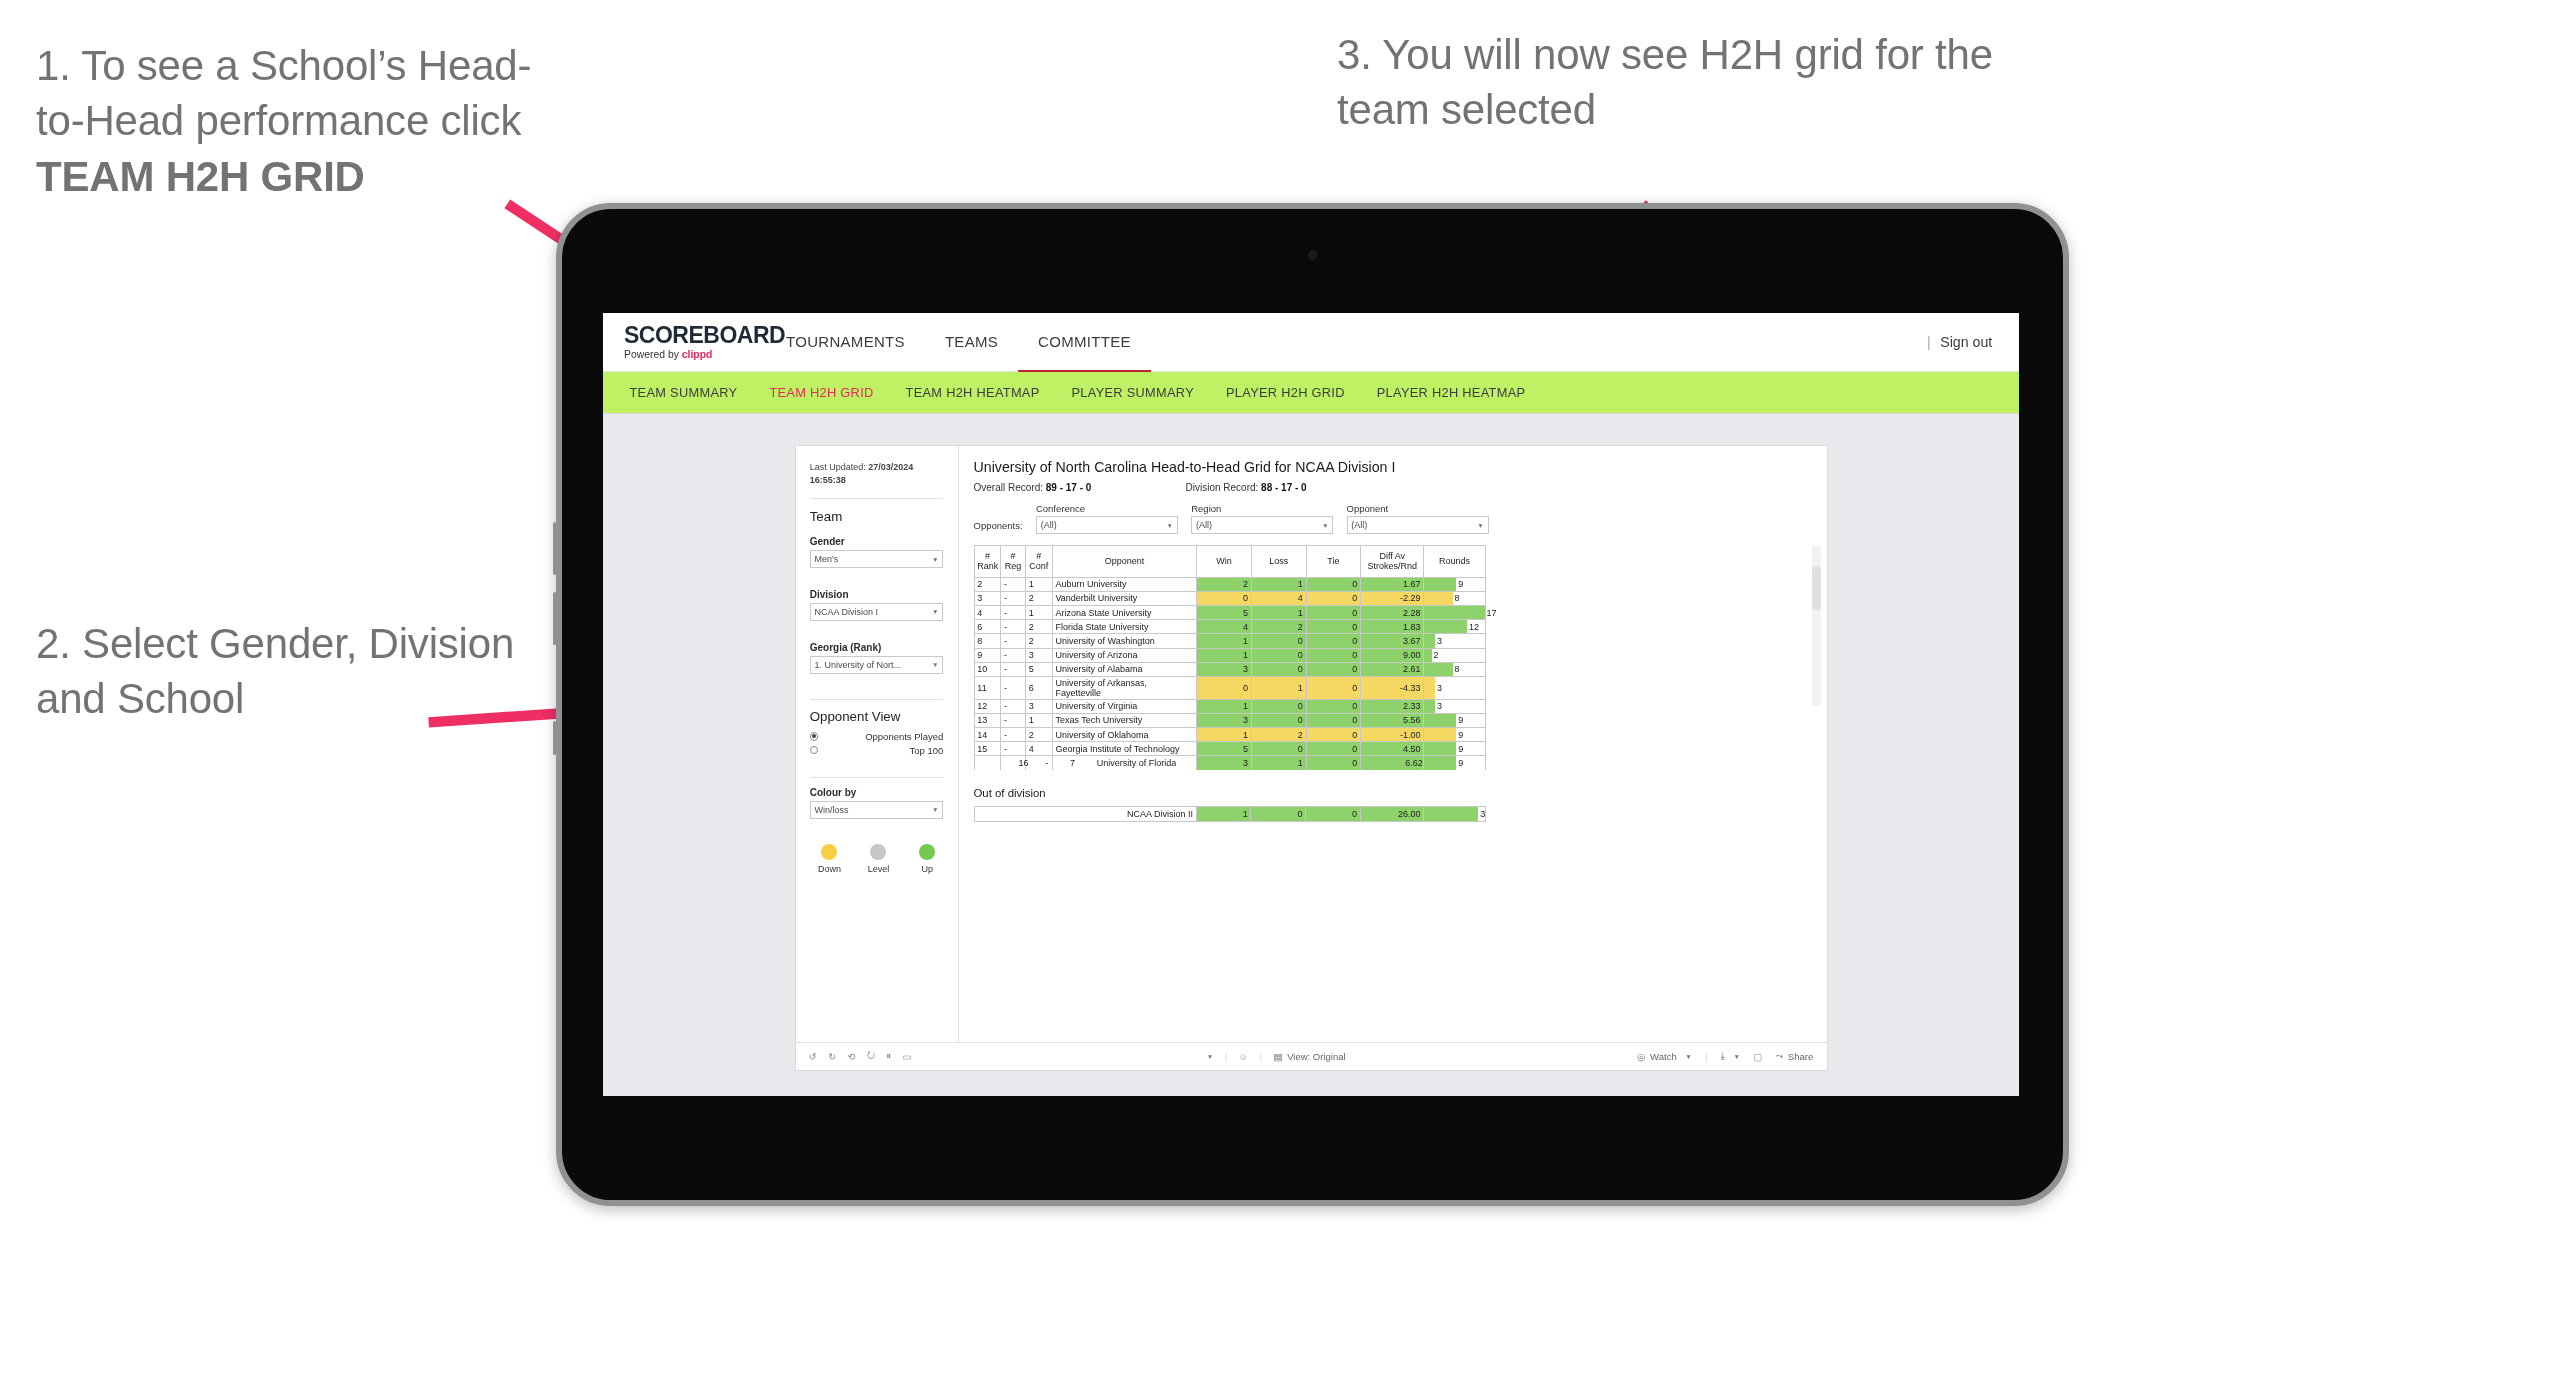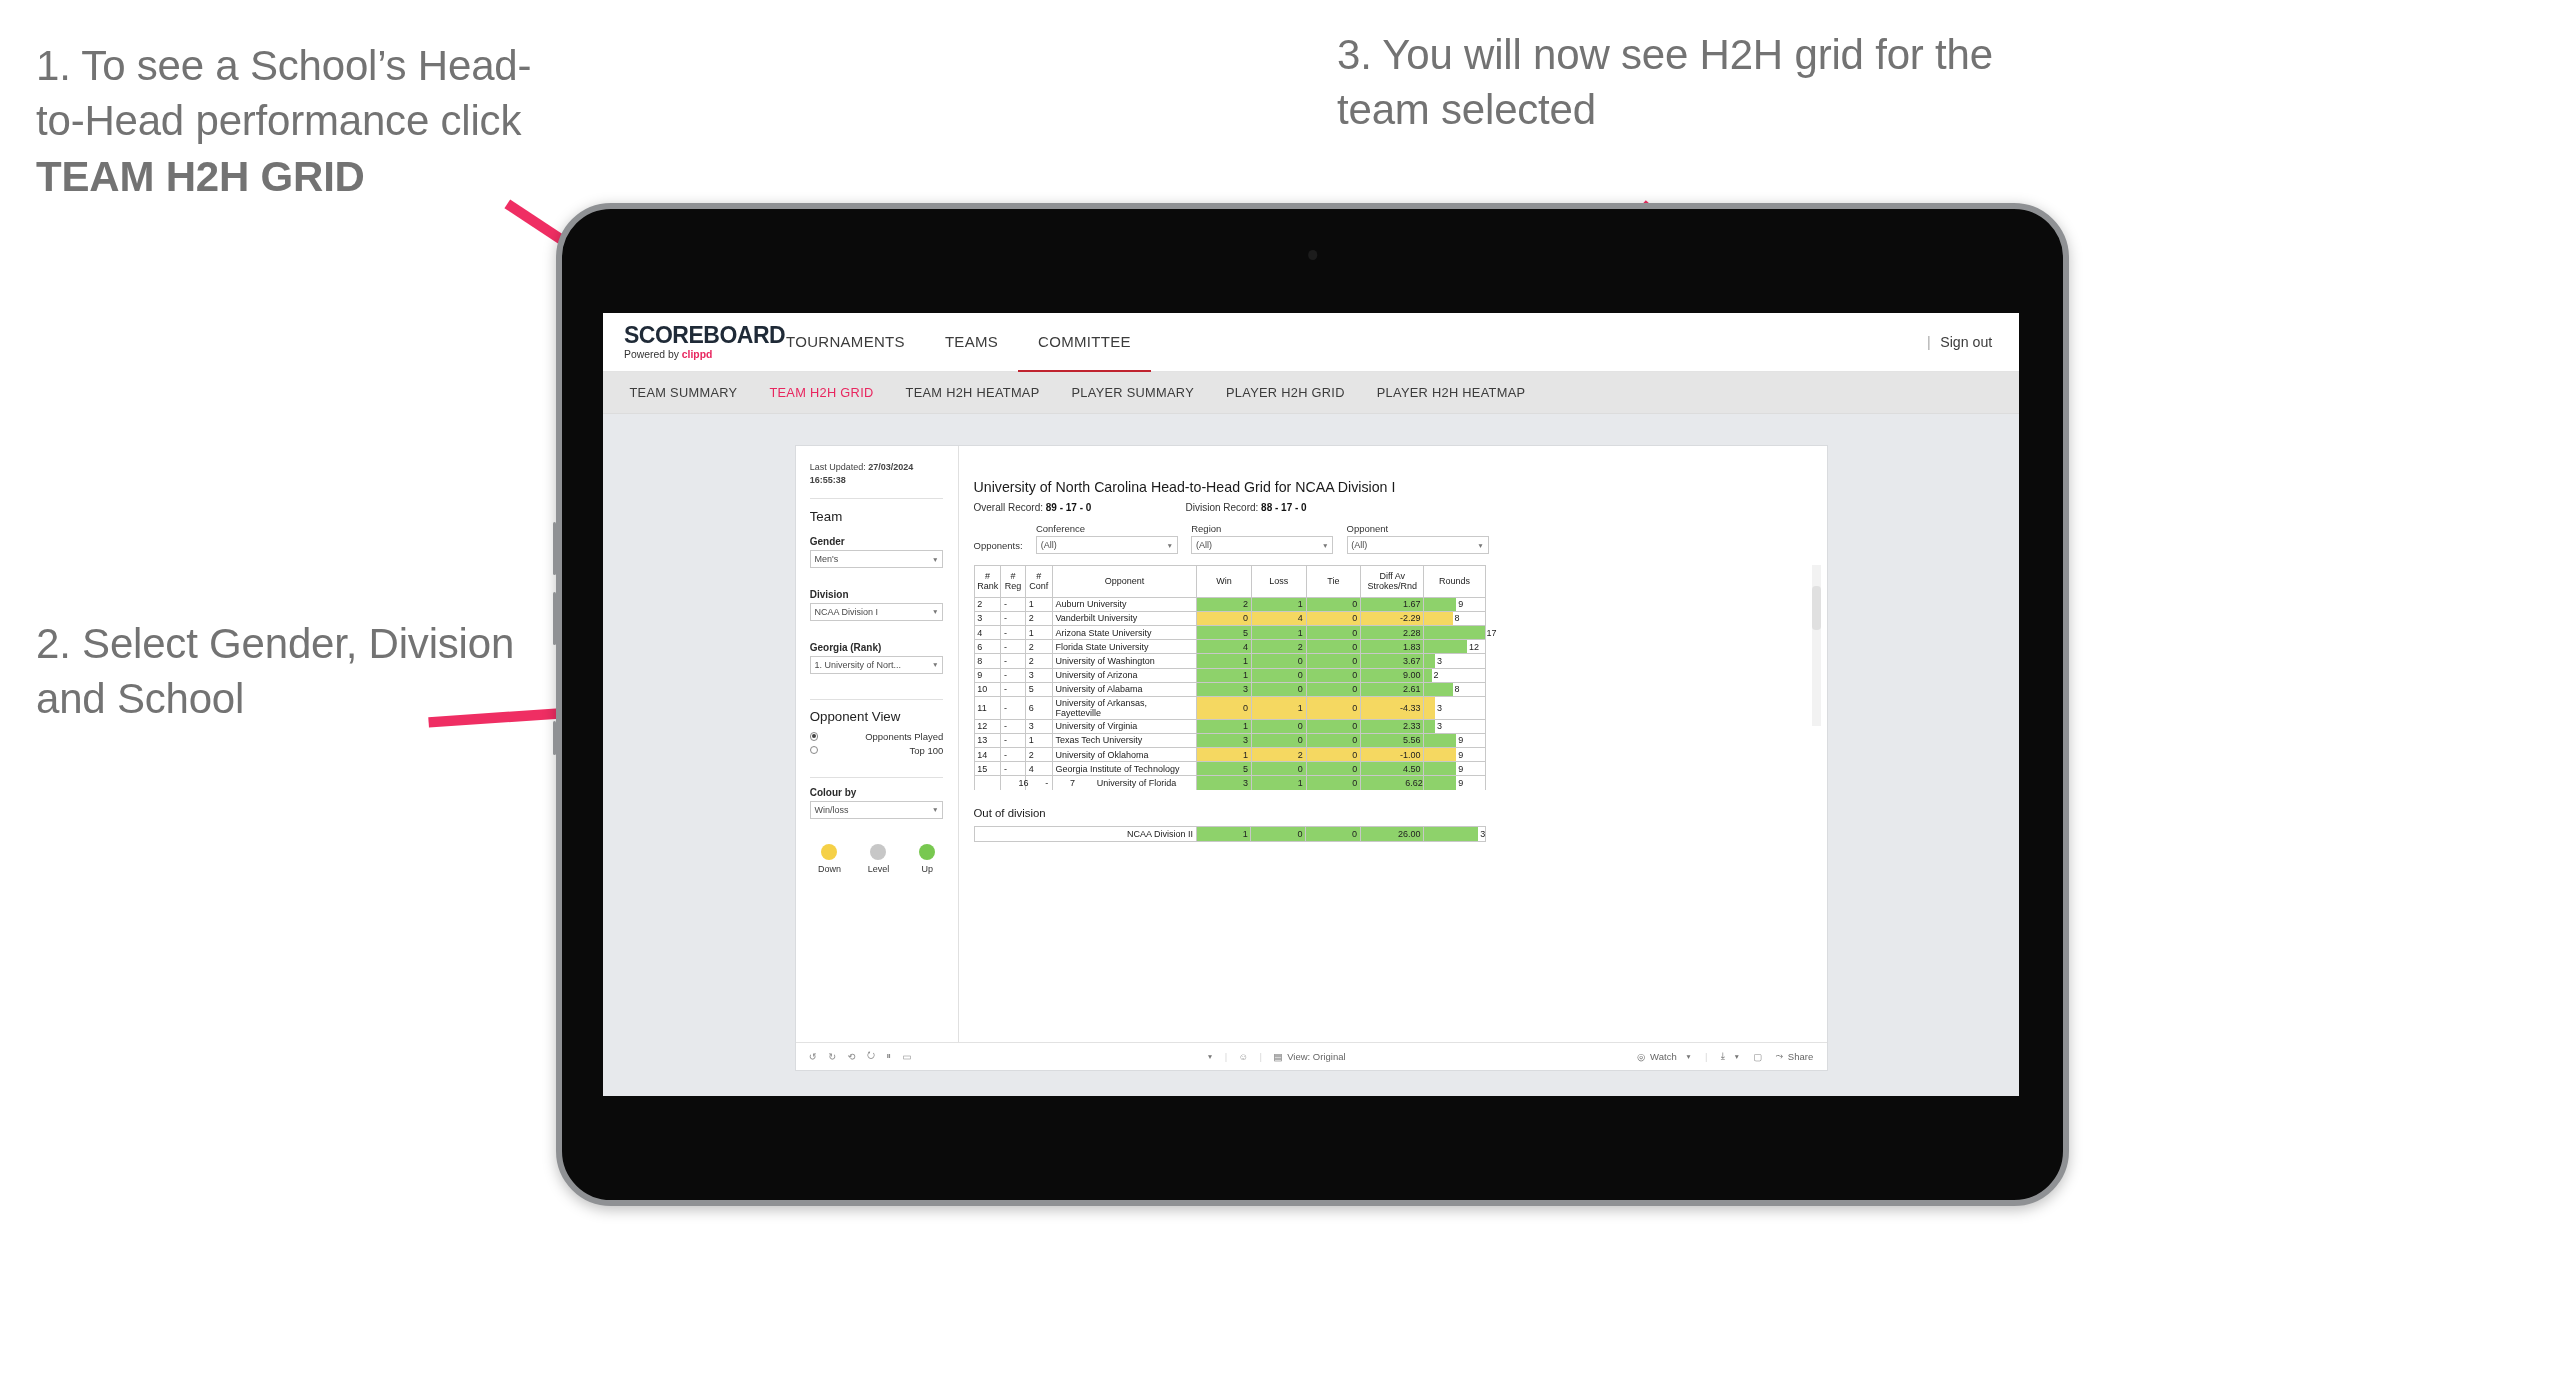--- a/index.html
+++ b/index.html
@@ -103,21 +103,21 @@
   #signout-wrap {
     margin-left: auto;
     display: flex; align-items: center; gap: 9.5px;
     font-size: 14.2px; color: #3c3c3c; padding-right: 5.7px;
   }
   #signout-wrap .divider { color: #aaa; }
 
   
   #sub-nav {
     height: 42px;
-    background: #e5e5e5;
+    background: #bef264;
     border-bottom: 0.9px solid #dcdcdc;
     display: flex; align-items: center;
     padding: 0 26.5px;
     gap: 32px;
   }
   .sub-nav-item {
     font-size: 12.8px;
     color: #3c3c3c;
     letter-spacing: 0.3px;
     cursor: pointer;
@@ -178,21 +178,21 @@
     display: inline-flex; align-items: center; justify-content: center;
     flex: none;
   }
   .radio.on::after { content: ""; width: 3.8px; height: 3.8px; border-radius: 50%; background: #444; }
   #legend-row { display: flex; gap: 17px; margin-top: 25px; padding-left: 3.8px; }
   .legend-item { text-align: center; width: 32px; }
   .legend-dot { width: 16px; height: 16px; border-radius: 50%; margin: 0 auto 3.8px auto; }
   .legend-label { font-size: 9px; color: #333; }
 
   
-  #viz-main { flex: 1; padding: 13.3px 17px 0 15px; overflow: hidden; position: relative; margin-top: 20px; }
+  #viz-main { flex: 1; padding: 13.3px 17px 0 15px; overflow: hidden; position: relative; }
   #viz-title { font-size: 14.2px; color: #1b1b1b; margin-bottom: 6.6px; }
   #records-row { display: flex; font-size: 10px; color: #333; margin-bottom: 10.4px; }
   #records-row b { font-weight: bold; color: #111; }
   #rec-overall { width: 212px; }
 
   #opp-filters { display: flex; align-items: flex-end; gap: 13.3px; margin-bottom: 10.4px; }
   #opp-label { font-size: 9.5px; color: #333; padding-bottom: 2.8px; }
   .opp-field { width: 142px; }
   .opp-field .field-label { font-weight: normal; font-size: 9.5px; color: #333; margin-bottom: 1.9px; }
 

